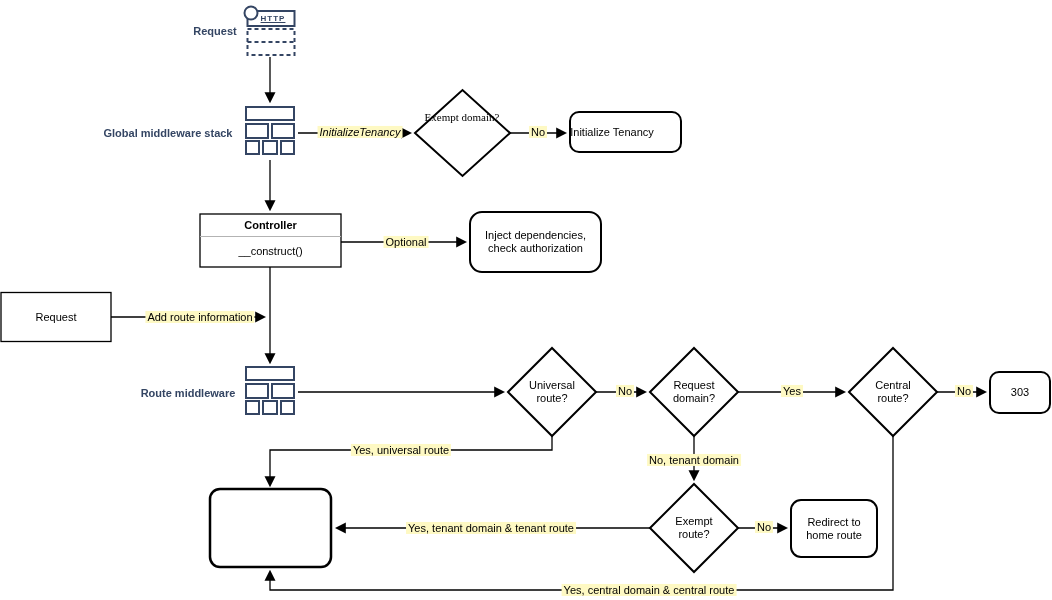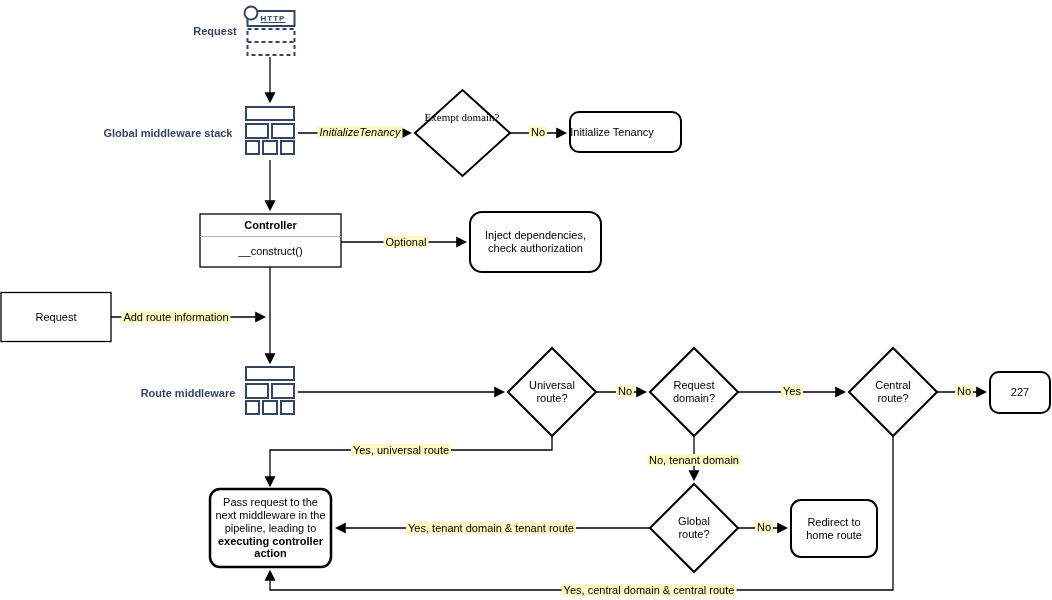--- a/index.html
+++ b/index.html
@@ -103,35 +103,34 @@
   <div class="txt" style="left:462px;top:117px;width:80px;font-family:Liberation Serif, serif;">Exempt domain?</div>
   <div class="txt edge" style="left:538px;top:132px;">No</div>
   <div class="txt nowrap" style="left:612px;top:132px;">Initialize Tenancy</div>
 
   <div class="txt b nowrap" style="left:270.5px;top:225px;">Controller</div>
   <div class="txt nowrap" style="left:270.5px;top:251px;">__construct()</div>
   <div class="txt edge" style="left:406px;top:242px;">Optional</div>
   <div class="txt" style="left:535.5px;top:242px;width:125px;">Inject dependencies, check authorization</div>
 
   <div class="txt nowrap" style="left:56px;top:317px;">Request</div>
-  <div class="txt edge" style="left:176px;top:317px;">Add route information</div>
+  <div class="txt edge" style="left:200px;top:317px;">Add route information</div>
 
   <div class="txt navy" style="left:188px;top:393px;">Route middleware</div>
   <div class="txt" style="left:552px;top:392px;width:72px;">Universal route?</div>
   <div class="txt edge" style="left:625px;top:391px;">No</div>
   <div class="txt" style="left:694px;top:392px;width:72px;">Request domain?</div>
   <div class="txt edge" style="left:792px;top:391px;">Yes</div>
   <div class="txt" style="left:893px;top:392px;width:60px;">Central route?</div>
   <div class="txt edge" style="left:964px;top:391px;">No</div>
-  <div class="txt nowrap" style="left:1020px;top:392px;">227</div>
+  <div class="txt nowrap" style="left:1020px;top:392px;">303</div>
 
   <div class="txt edge" style="left:401px;top:450px;">Yes, universal route</div>
   <div class="txt edge" style="left:694px;top:460px;">No, tenant domain</div>
 
-  <div class="txt" style="left:270.5px;top:528px;width:113px;"><span>Pass request to the next middleware in the pipeline, leading to </span><span class="b">executing controller action</span></div>
 
-  <div class="txt" style="left:694px;top:528px;width:60px;">Global route?</div>
+  <div class="txt" style="left:694px;top:528px;width:60px;">Exempt route?</div>
   <div class="txt edge" style="left:764px;top:527px;">No</div>
   <div class="txt" style="left:834px;top:529px;width:80px;">Redirect to home route</div>
   <div class="txt edge" style="left:491px;top:528px;">Yes, tenant domain &amp; tenant route</div>
   <div class="txt edge" style="left:649px;top:590px;">Yes, central domain &amp; central route</div>
 
 </div>
 
 </body></html>

